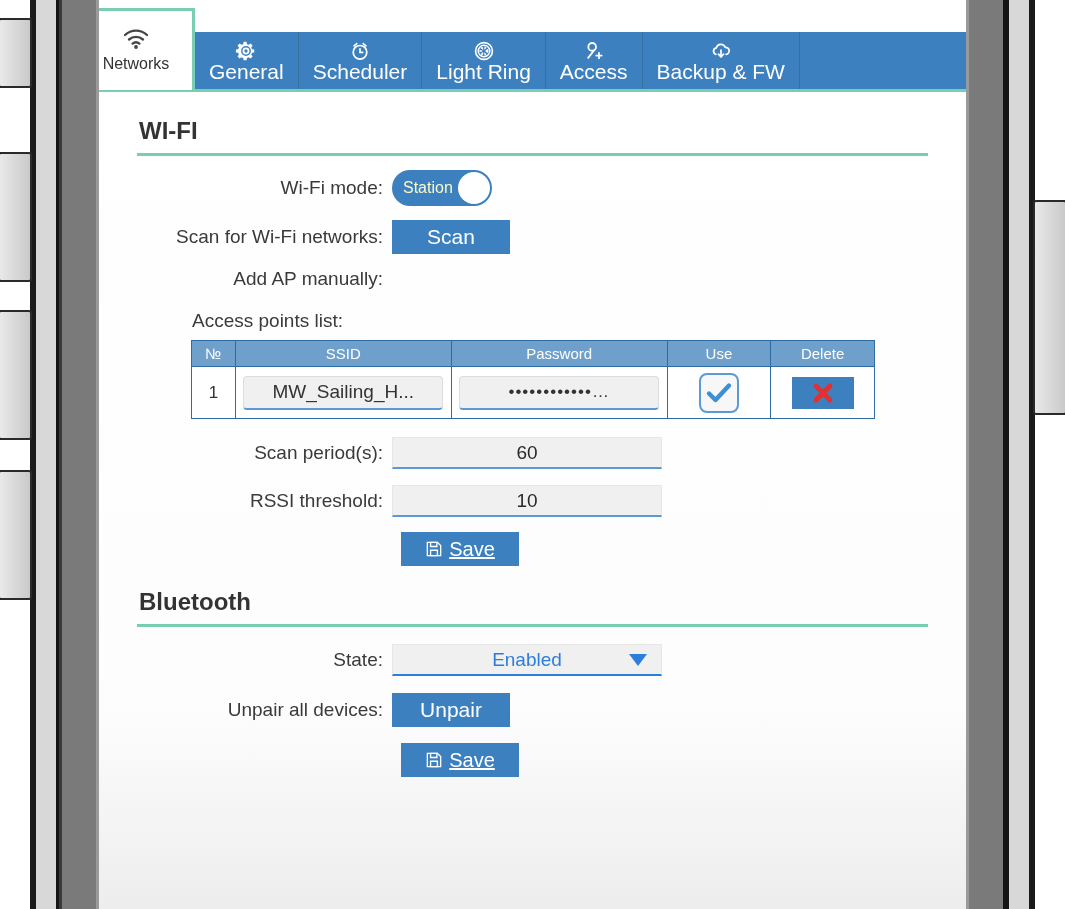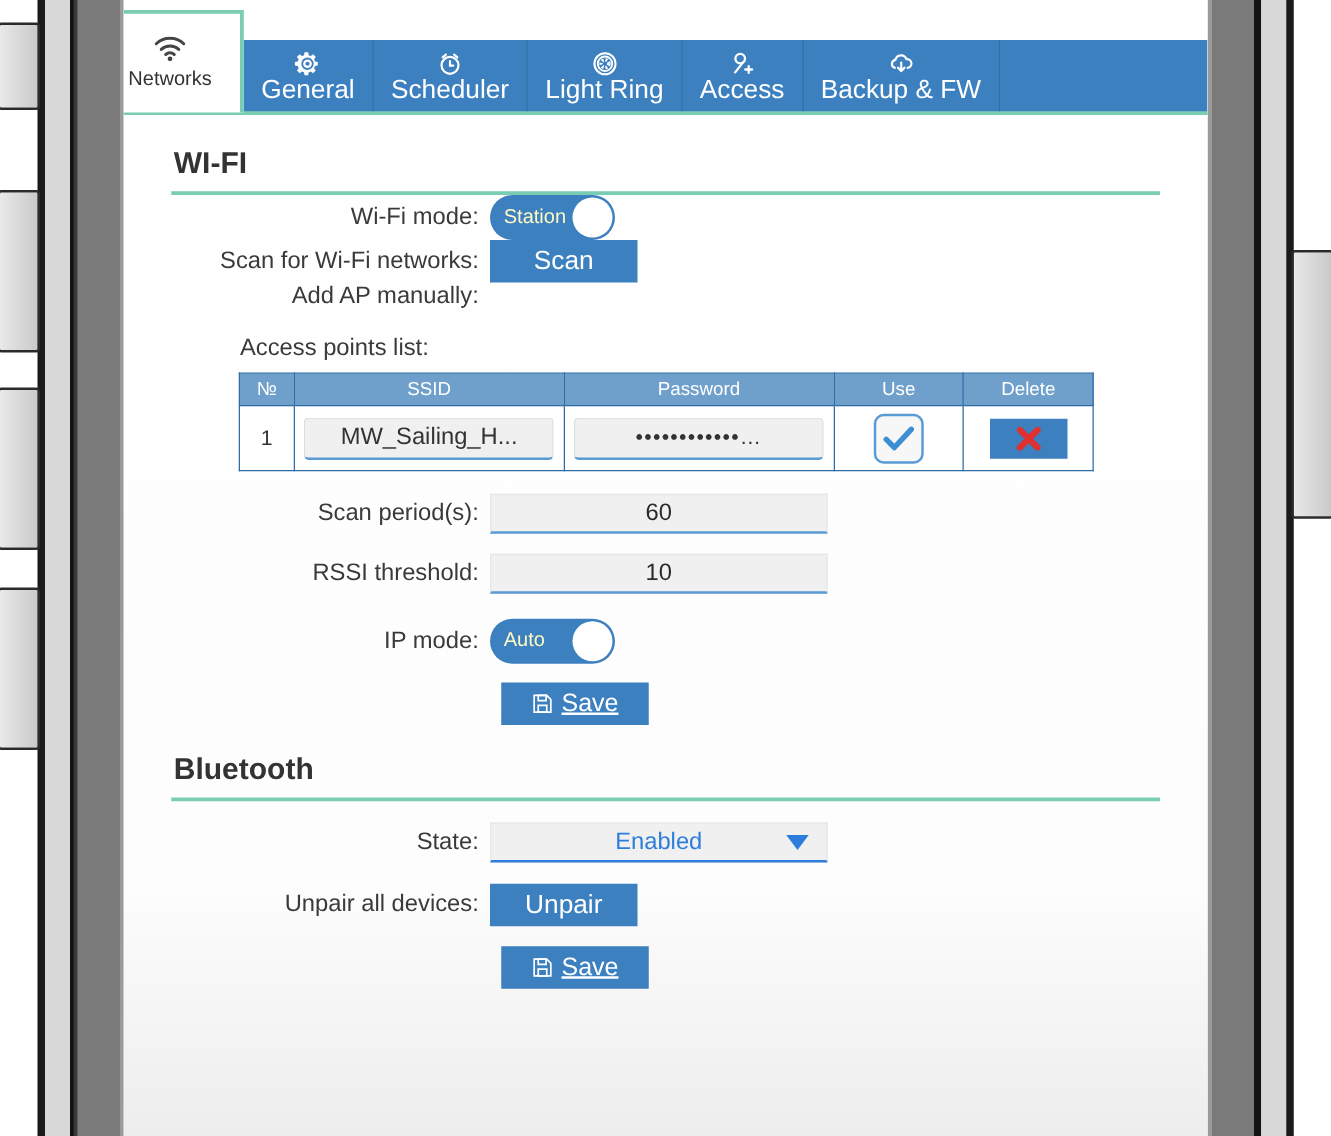--- a/index.html
+++ b/index.html
@@ -135,20 +135,21 @@
   .section-rule {
     height: 3px;
     background: #79cdb2;
     margin-top: 8px;
     width: 100%;
   }
 
   .row {
     display:flex;
     align-items:center;
+    margin-top: 14px;
   }
   .row .lbl {
     width: 255px;
     text-align: right;
     padding-right: 9px;
     font-size: 19px;
     color: #3a3a3a;
     white-space: nowrap;
   }
 
@@ -480,27 +481,20 @@
         <div class="row" style="margin-top:18px;">
           <div class="lbl">Scan period(s):</div>
           <div class="finput">60</div>
         </div>
 
         <div class="row" style="margin-top:16px;">
           <div class="lbl">RSSI threshold:</div>
           <div class="finput">10</div>
         </div>
 
-        <div class="row" style="margin-top:20px;">
-          <div class="lbl">IP mode:</div>
-          <div class="toggle">
-            <span class="tgl-text">Auto</span>
-            <span class="knob"></span>
-          </div>
-        </div>
 
         <div class="row" style="margin-top:15px;">
           <button class="btn save indent-btn">
             <span class="svgico">
               <svg width="18" height="18" viewBox="0 0 20 20" fill="none" stroke="#ffffff" stroke-width="1.5">
                 <path d="M2.6 2.6h11.2L17.4 6.2v11.2H2.6z"></path>
                 <path d="M6.2 2.6h7v4.6h-7z"></path>
                 <path d="M6.2 11.4h7.6v6h-7.6z"></path>
               </svg>
             </span>

